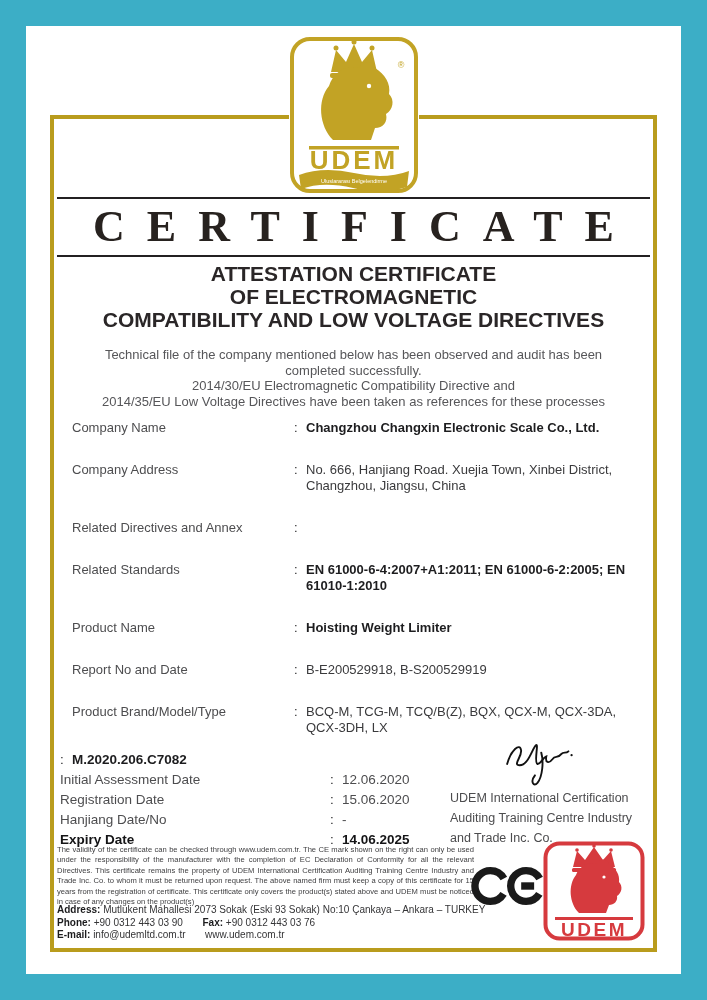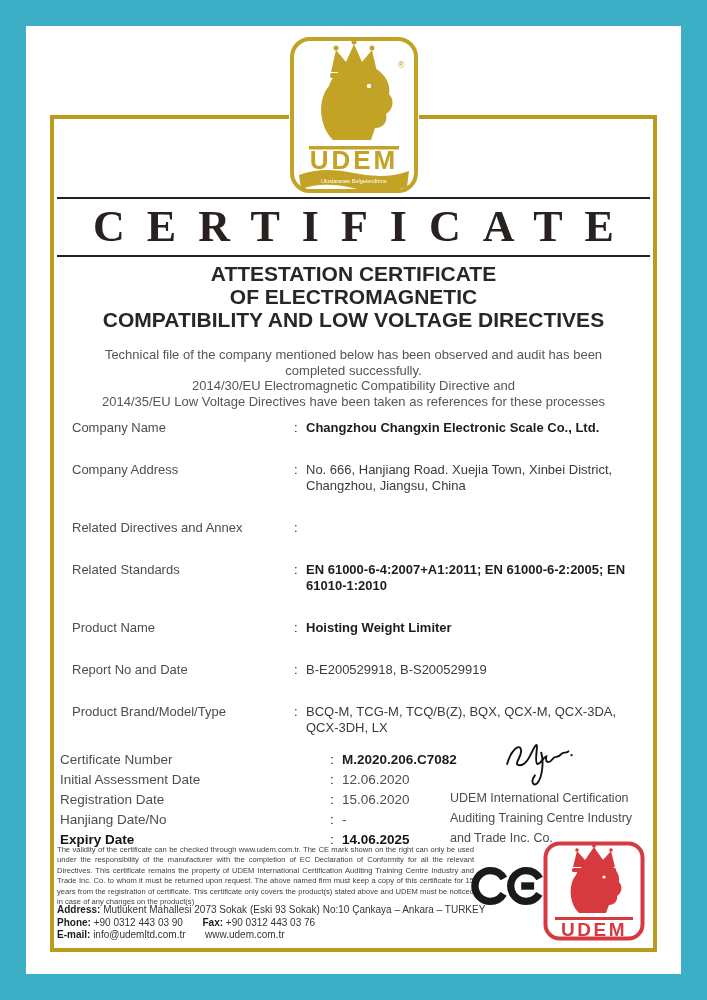--- a/index.html
+++ b/index.html
@@ -126,21 +126,20 @@
     </div>
     <div class="field-row">
       <span class="field-label">Product Brand/Model/Type</span>
       <span class="colon">:</span>
       <span class="field-value">BCQ-M, TCG-M, TCQ/B(Z), BQX, QCX-M, QCX-3DA, QCX-3DH, LX</span>
     </div>
   </div>
 
   <div class="meta">
     <div class="meta-row v-bold">
-      <span class="meta-label">Certificate Number</span>
       <span class="colon">:</span>
       <span class="meta-value">M.2020.206.C7082</span>
     </div>
     <div class="meta-row">
       <span class="meta-label">Initial Assessment Date</span>
       <span class="colon">:</span>
       <span class="meta-value">12.06.2020</span>
     </div>
     <div class="meta-row">
       <span class="meta-label">Registration Date</span>

